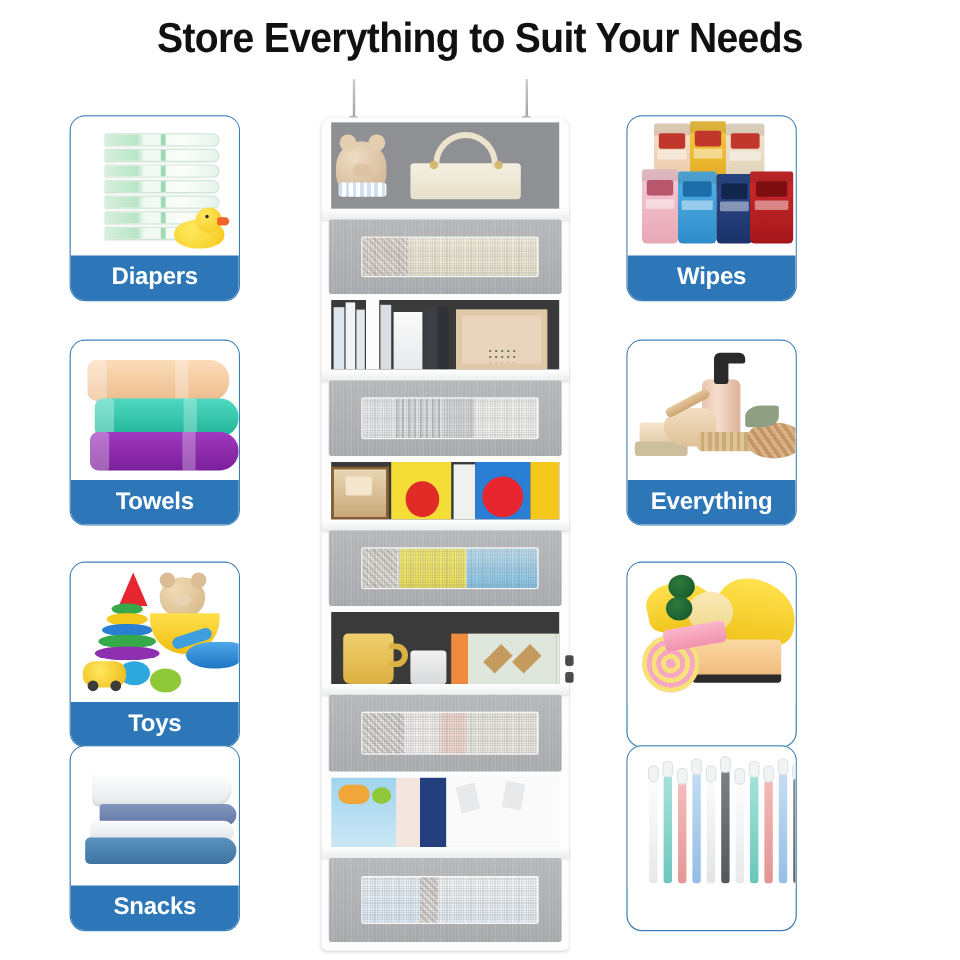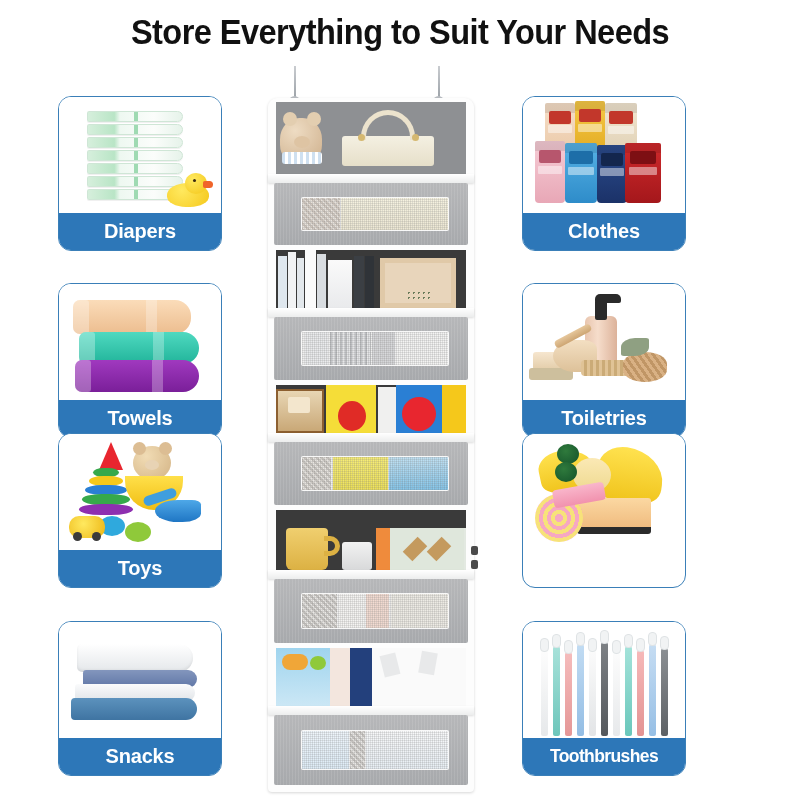--- a/index.html
+++ b/index.html
@@ -22,21 +22,21 @@
     font-size: 35px;
     font-weight: 700;
     letter-spacing: -0.6px;
     color: #111111;
     transform: scaleX(0.93);
   }
 
   
   .card {
     position: absolute;
-    width: 164px; height: 155px;
+    width: 142px; height: 155px;
     border: 1.5px solid #3a7fb8;
     border-radius: 13px;
     background: #ffffff;
     overflow: hidden;
   }
   .card-art {
     position: absolute;
     left: 0; top: 0; right: 0;
     height: 118px;
     background: #ffffff;
@@ -55,21 +55,21 @@
     border-bottom-left-radius: 11px;
     border-bottom-right-radius: 11px;
   }
   .card-label.long { font-size: 17.5px; letter-spacing: -0.6px; }
 
   
   .col-l { left: 58px; }
   .col-r { left: 522px; }
   .row1 { top: 96px; }
   .row2 { top: 283px; }
-  .row3 { top: 433px; }
+  .row3 { top: 468px; }
   .row4 { top: 621px; }
 
   
   .sh { position: absolute; }
 
   
   .dia {
     width: 96px; height: 11px; left: 28px;
     border-radius: 3px 10px 10px 3px;
     background: linear-gradient(90deg,#d6efdc 0%, #b9e5c6 28%, #eef8f1 34%, #fbfdfb 70%, #e6f3ea 100%);
@@ -399,37 +399,37 @@
           <div class="top"></div>
           <div class="win" style="background:#13264d;"></div>
           <div class="lbl"></div>
         </div>
       <div class="bag" style="left:102px;top:46px; width:36px; height:60px; background:linear-gradient(180deg,#cf2a2c,#a4171b);">
           <div class="top"></div>
           <div class="win" style="background:#7d0f13;"></div>
           <div class="lbl"></div>
         </div>
     </div>
-    <div class="card-label">Clothes</div>
+    <div class="card-label">Wipes</div>
   </div>
 
   <div class="card col-r row2">
     <div class="card-art">
       <div class="disp-body" style="left:62px; top:32px; width:32px; height:50px;"></div>
       <div class="disp-neck" style="left:72px; top:16px; width:12px; height:20px;"></div>
       <div class="sh" style="left:72px; top:10px; width:26px; height:9px; border-radius:5px 5px 2px 2px; background:#2a2a2a;"></div>
       <div class="soap" style="left:10px; top:68px; width:34px; height:18px;"></div>
       <div class="sh" style="left:6px; top:84px; width:44px; height:12px; border-radius:3px; background:#cdbf9d;"></div>
       <div class="sh" style="left:30px; top:56px; width:44px; height:32px; border-radius:50% 30% 30% 50%; background:linear-gradient(180deg,#f3dfc2,#ddc199);"></div>
       <div class="brush-h" style="left:30px; top:48px; width:40px; height:8px; transform:rotate(-28deg);"></div>
       <div class="sh" style="left:58px; top:76px; width:48px; height:16px; border-radius:4px; background:repeating-linear-gradient(90deg,#e0c396 0 3px,#cbab77 3px 6px);"></div>
       <div class="loofah" style="left:100px; top:68px; width:44px; height:30px;"></div>
       <div class="sh" style="left:98px; top:54px; width:28px; height:18px; border-radius:50% 10% 50% 10%; background:#8fa082;"></div>
     </div>
-    <div class="card-label">Toiletries</div>
+    <div class="card-label">Everything</div>
   </div>
 
   <div class="card col-r row3">
     <div class="card-art">
       <div class="glove" style="left:74px; top:14px; width:66px; height:54px; transform:rotate(8deg);"></div>
       <div class="glove" style="left:16px; top:16px; width:56px; height:40px; transform:rotate(-12deg);"></div>
       <div class="sh" style="left:50px; top:24px; width:38px; height:34px; border-radius:50%; background:linear-gradient(180deg,#fbe9b5,#eed98f);"></div>
       <div class="scrub" style="left:34px; top:10px; width:22px; height:20px;"></div>
       <div class="scrub" style="left:32px; top:28px; width:22px; height:20px;"></div>
       <div class="sponge" style="left:54px; top:64px; width:74px; height:32px;"></div>
@@ -468,16 +468,15 @@
       <div class="tb" style="left:114px; height:86px; background:linear-gradient(180deg,#f6b9b9,#e39393);">
           <div class="head"></div>
         </div>
       <div class="tb" style="left:126px; height:92px; background:linear-gradient(180deg,#c6ddf3,#96bfe5);">
           <div class="head"></div>
         </div>
       <div class="tb" style="left:138px; height:88px; background:linear-gradient(180deg,#8b8f93,#5d6165);">
           <div class="head"></div>
         </div>
     </div>
-    <div class="card-label long">Toothbrushes</div>
   </div>
 
 </div>
 
 </body></html>

